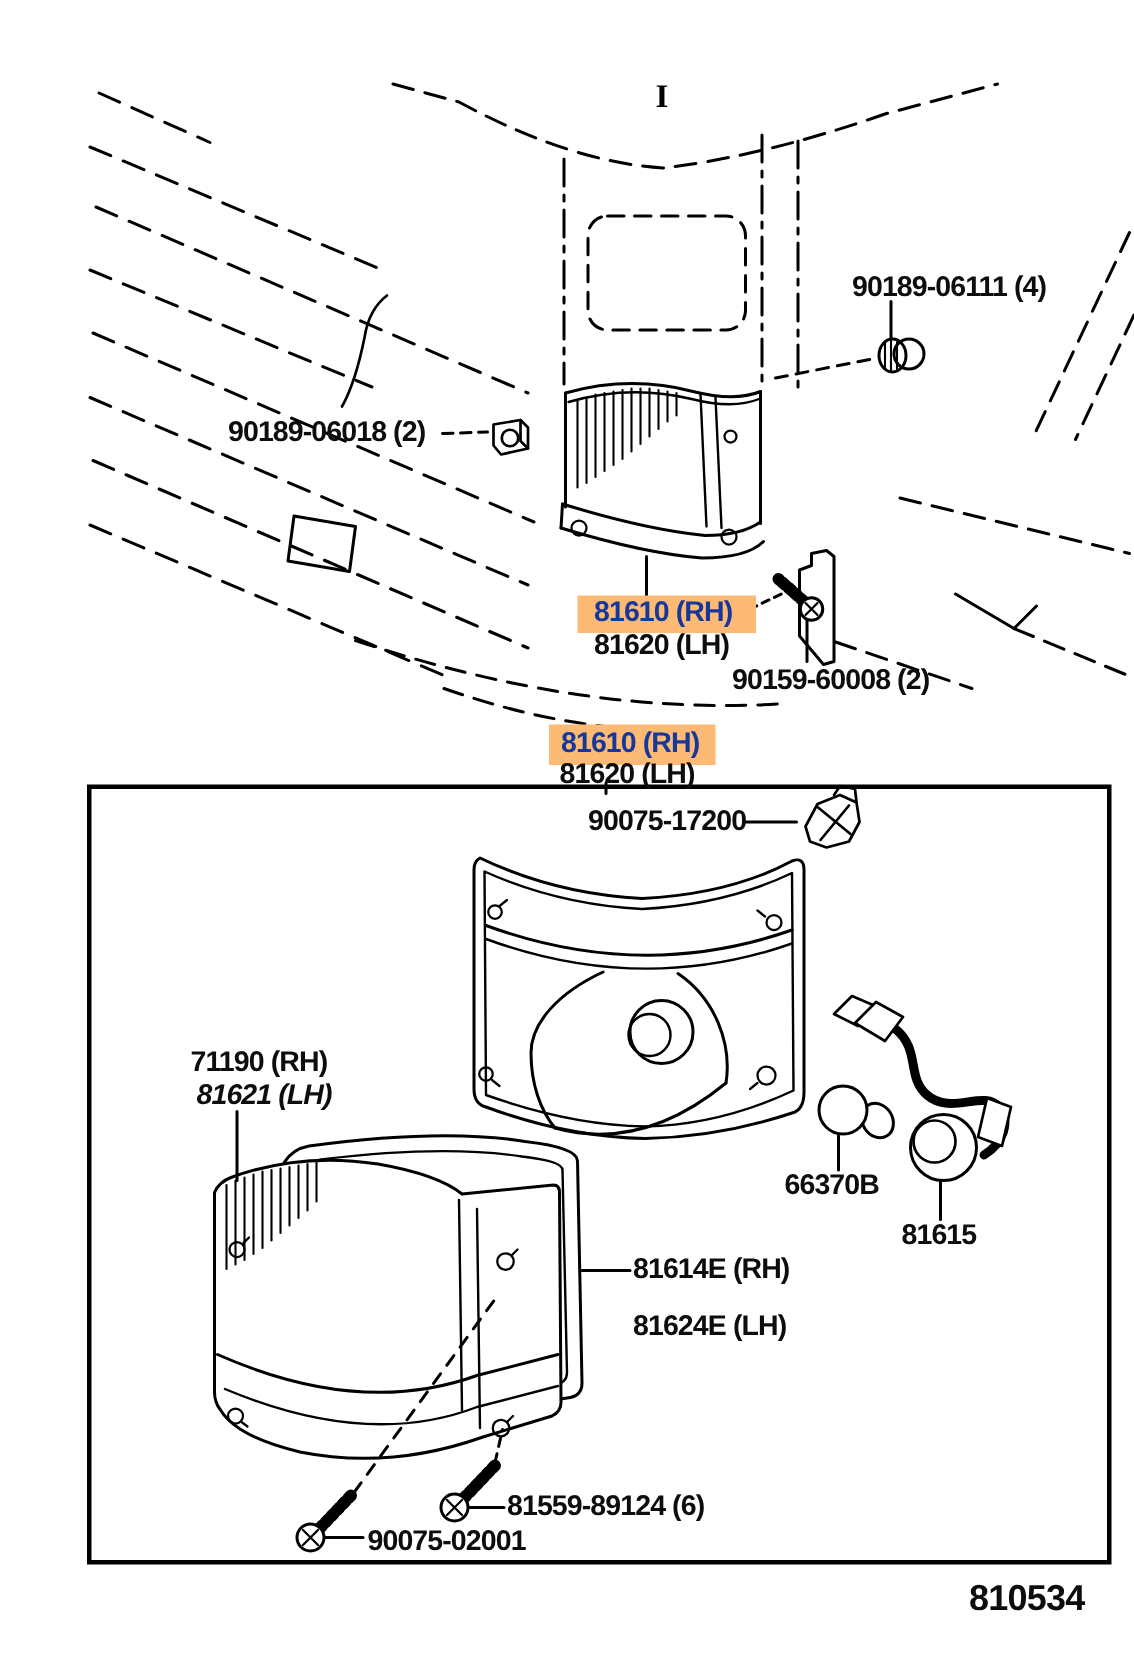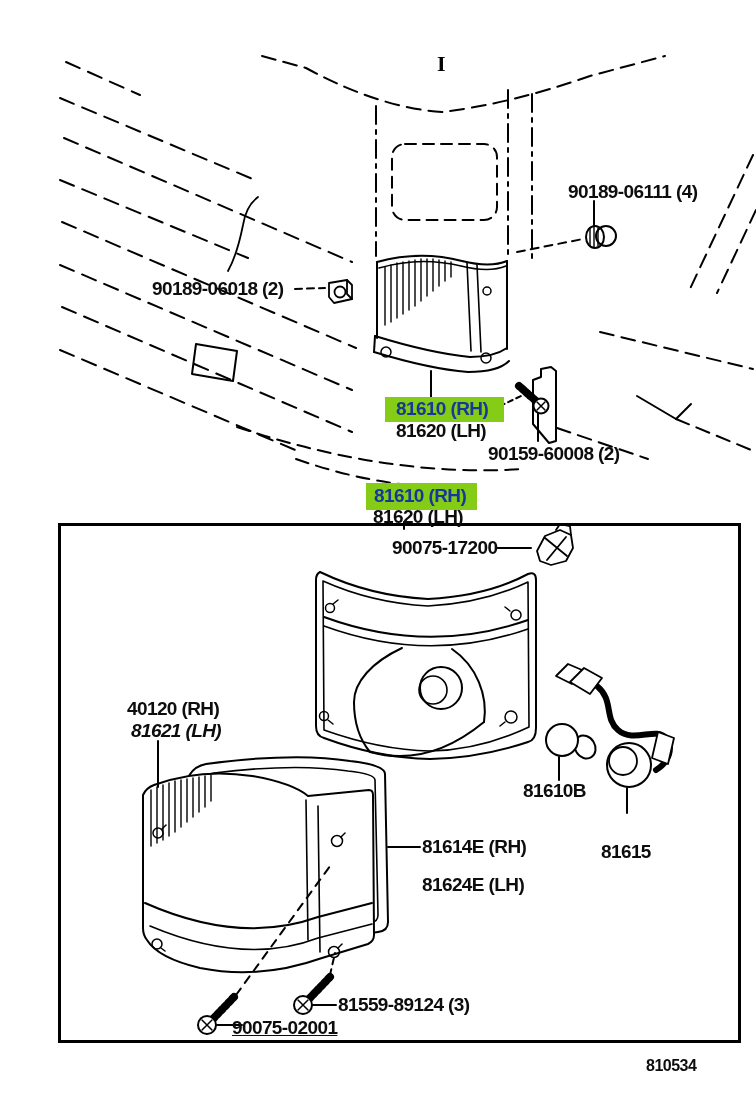--- a/index.html
+++ b/index.html
@@ -1,26 +1,26 @@
 <!DOCTYPE html>
 <html><head>
 <meta charset="utf-8">
 <style>
   html,body{margin:0;padding:0;background:#fff;}
   .canvas{position:relative;width:756px;height:1108px;background:#fff;overflow:hidden;
           font-family:"Liberation Sans",sans-serif;}
   .art{position:absolute;left:0;top:0;z-index:1;}
   .lbl{position:absolute;z-index:3;font-weight:bold;font-size:19px;line-height:20px;
        letter-spacing:-0.6px;color:#0d0d0d;white-space:nowrap;}
-  .lbl.hl{background:#84cc16;color:#17389b;}
+  .lbl.hl{background:#fdba74;color:#17389b;}
   .hl1{left:385px;top:397px;padding:2px 16px 3px 11px;}
   .hl2{left:366px;top:483px;padding:3px 11px 4px 8px;}
   .box{position:absolute;left:58px;top:523px;width:683px;height:520px;z-index:0;
        border:3px solid #000;box-sizing:border-box;background:#fff;}
-  .code{font-size:16px;letter-spacing:-0.5px;}
+  .code{font-size:24px;letter-spacing:-0.5px;}
   .secmark{font-family:"Liberation Serif",serif;font-size:22px;color:#000;}
   svg *{vector-effect:none;}
 </style>
 </head>
 <body>
 
 <div class="canvas">
 
   <div class="box"></div>
 
@@ -207,26 +207,26 @@
 
   <div class="lbl hl hl1">81610 (RH)</div>
   <div class="lbl" style="left:396px;top:421px;">81620 (LH)</div>
   <div class="lbl" style="left:488px;top:444px;">90159-60008 (2)</div>
 
   <div class="lbl hl hl2">81610 (RH)</div>
   <div class="lbl" style="left:373px;top:507px;">81620 (LH)</div>
 
   <div class="lbl" style="left:392px;top:538px;">90075-17200</div>
 
-  <div class="lbl" style="left:127px;top:699px;">40120 (RH)</div>
+  <div class="lbl" style="left:127px;top:699px;">71190 (RH)</div>
   <div class="lbl" style="left:131px;top:721px;font-style:italic;">81621 (LH)</div>
 
   <div class="lbl" style="left:422px;top:837px;">81614E (RH)</div>
   <div class="lbl" style="left:422px;top:875px;">81624E (LH)</div>
 
-  <div class="lbl" style="left:523px;top:781px;">81610B</div>
-  <div class="lbl" style="left:601px;top:814px;margin-top:28px;">81615</div>
-
-  <div class="lbl" style="left:338px;top:995px;">81559-89124 (3)</div>
-  <div class="lbl" style="left:232px;top:1018px;text-decoration:underline;">90075-02001</div>
+  <div class="lbl" style="left:523px;top:781px;">66370B</div>
+  <div class="lbl" style="left:601px;top:814px;">81615</div>
+
+  <div class="lbl" style="left:338px;top:995px;">81559-89124 (6)</div>
+  <div class="lbl" style="left:245px;top:1018px;">90075-02001</div>
 
   <div class="lbl code" style="left:646px;top:1056px;">810534</div>
 </div>
 
 </body></html>

